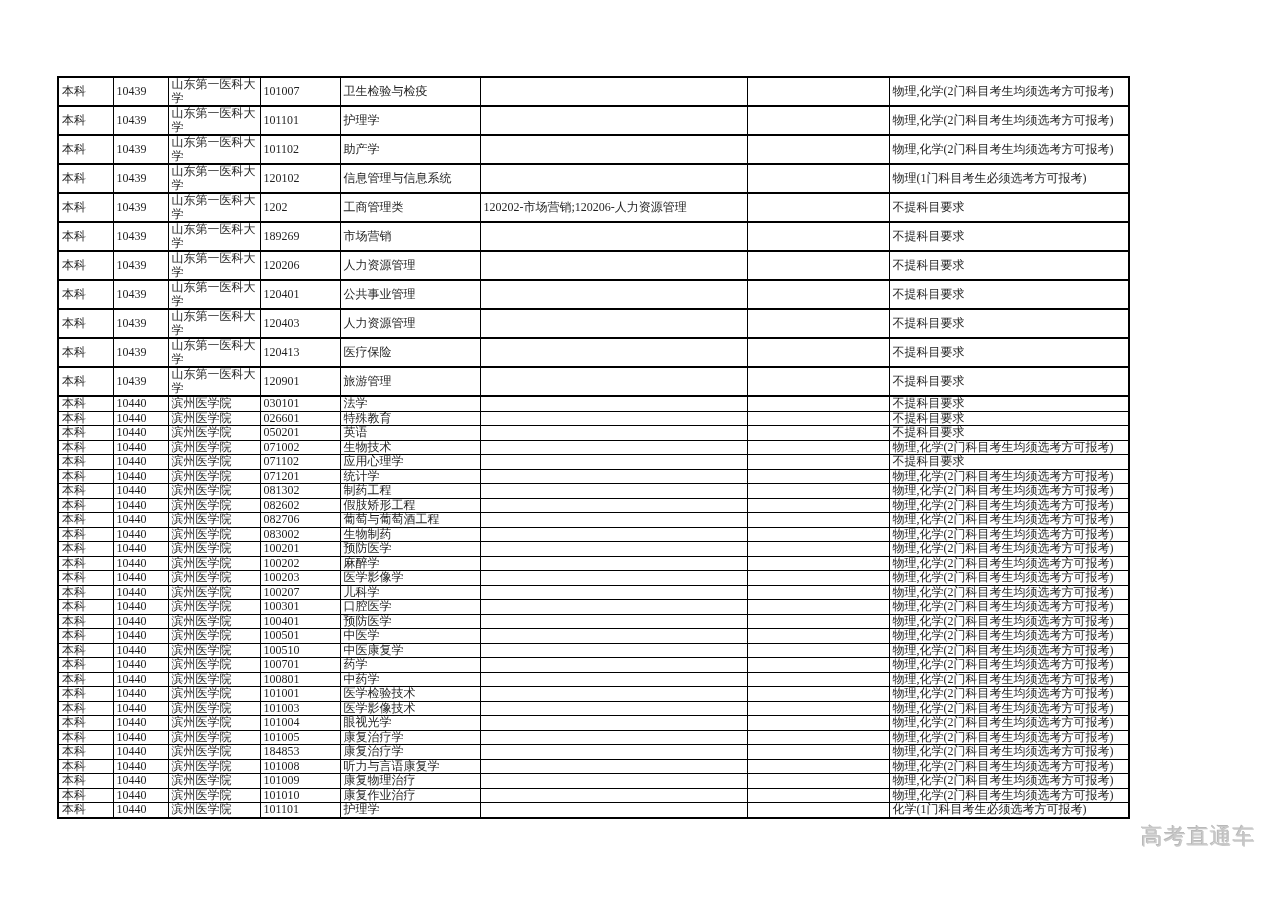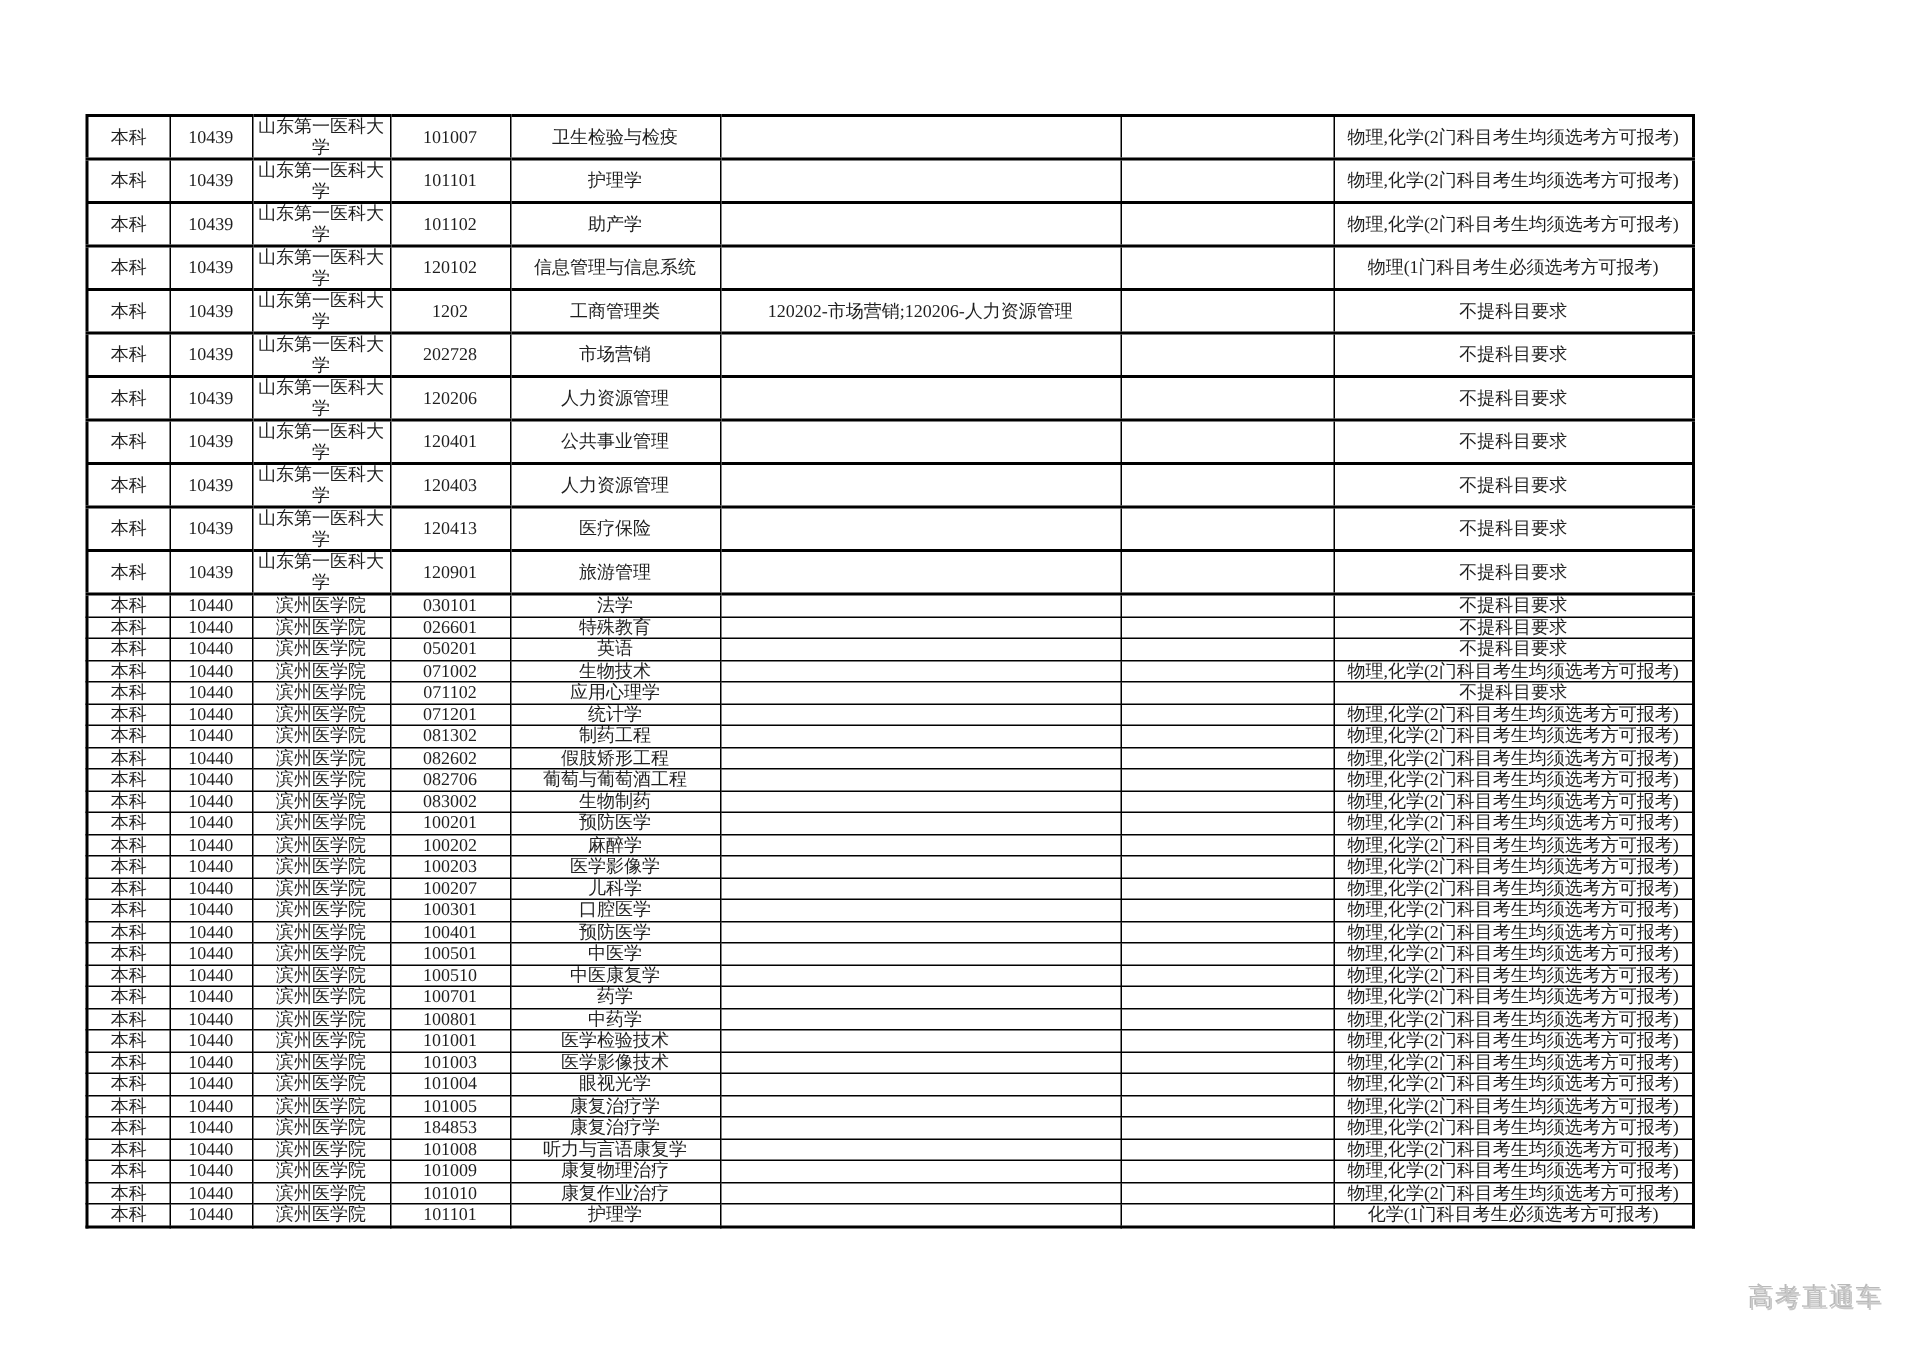--- a/index.html
+++ b/index.html
@@ -16,21 +16,20 @@
     overflow: hidden;
   }
   table.grid {
     position: absolute;
     left: 57px;
     top: 76px;
     width: 1071px;
     border-collapse: collapse;
     table-layout: fixed;
     border: 2px solid #000000;
-    text-align: center;
   }
   table.grid td {
     border: 1px solid #000000;
     padding: 0 3px;
     font-size: 12px;
     line-height: 13.5px;
     color: #1f1f1f;
     vertical-align: middle;
     white-space: nowrap;
     overflow: hidden;
@@ -46,23 +45,23 @@
   col.c-level       { width: 55px; }
   col.c-school_code { width: 55px; }
   col.c-school_name { width: 92px; }
   col.c-major_code  { width: 80px; }
   col.c-major_name  { width: 140px; }
   col.c-remark      { width: 267px; }
   col.c-note        { width: 142px; }
   col.c-requirement { width: 240px; }
   .watermark {
     position: absolute;
-    top: 854px;
+    top: 822px;
     right: 24px;
-    font-size: 17px;
+    font-size: 22px;
     letter-spacing: 1px;
     color: #c8c8c8;
     text-shadow: -1px -1px 0 #b9b9b9, 1px 1px 0 #ffffff;
     user-select: none;
   }
 </style>
 </head>
 <body>
 
 <div class="page">
@@ -126,21 +125,21 @@
           <td class="col-major_code">1202</td>
           <td class="col-major_name">工商管理类</td>
           <td class="col-remark">120202-市场营销;120206-人力资源管理</td>
           <td class="col-note"></td>
           <td class="col-requirement">不提科目要求</td>
         </tr>
         <tr>
           <td class="col-level">本科</td>
           <td class="col-school_code">10439</td>
           <td class="col-school_name">山东第一医科大学</td>
-          <td class="col-major_code">202728</td>
+          <td class="col-major_code">189269</td>
           <td class="col-major_name">市场营销</td>
           <td class="col-remark"></td>
           <td class="col-note"></td>
           <td class="col-requirement">不提科目要求</td>
         </tr>
         <tr>
           <td class="col-level">本科</td>
           <td class="col-school_code">10439</td>
           <td class="col-school_name">山东第一医科大学</td>
           <td class="col-major_code">120206</td>

